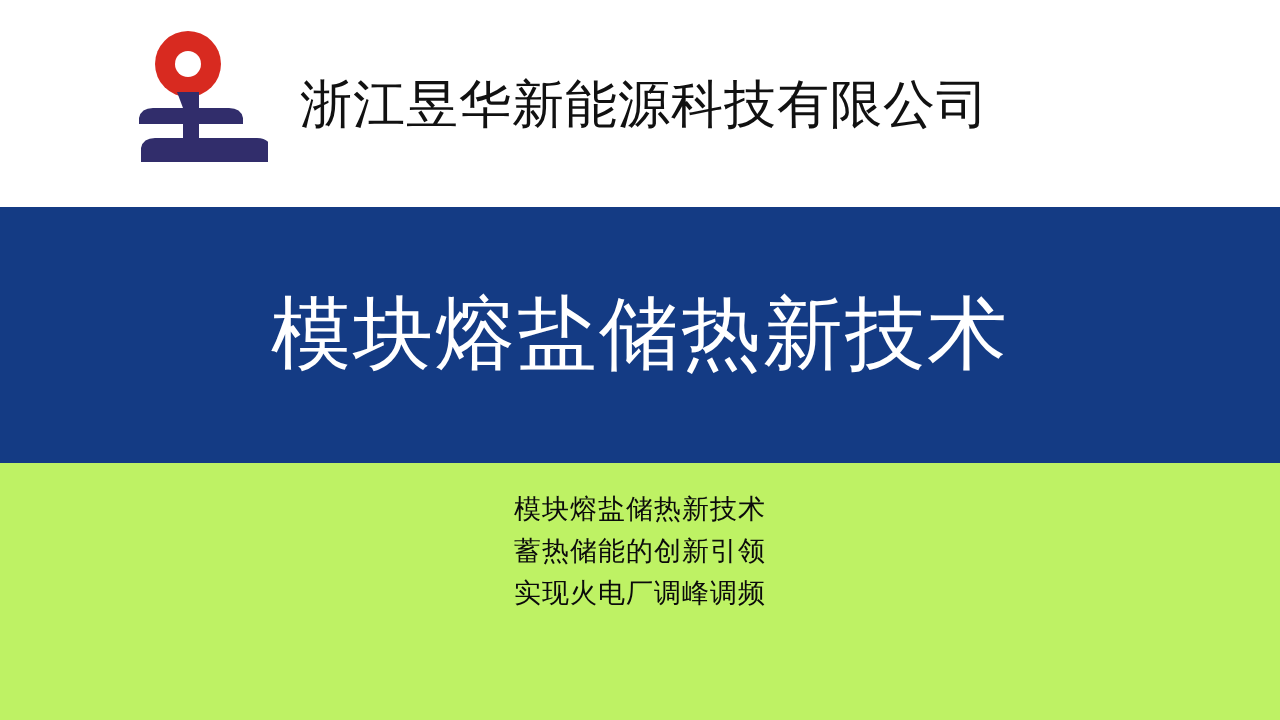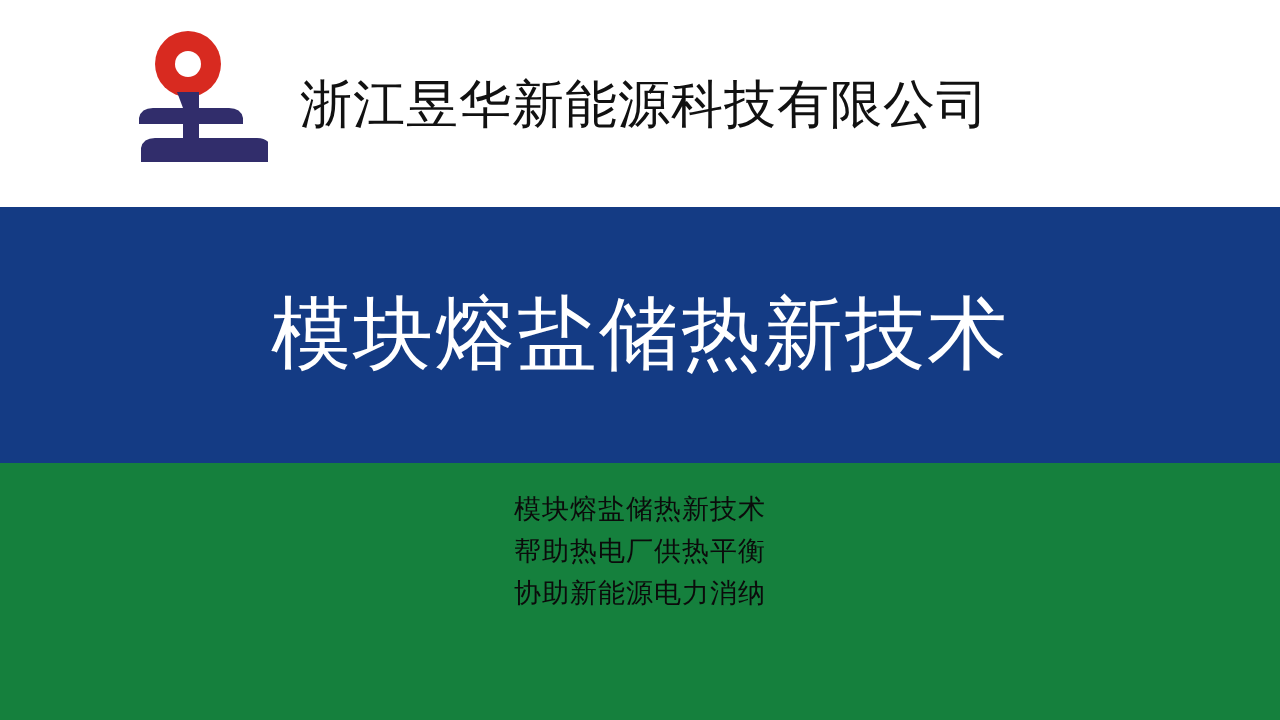--- a/index.html
+++ b/index.html
@@ -11,21 +11,21 @@
     width: 1280px;
     height: 720px;
     overflow: hidden;
     font-family: "Liberation Serif", "DejaVu Serif", serif;
   }
 
   #slide {
     position: relative;
     width: 1280px;
     height: 720px;
-    background: #15803d;
+    background: #bef264;
     text-decoration: underline;
   }
 
   
   #header {
     position: absolute;
     left: 0;
     top: 0;
     width: 1280px;
     height: 207px;
@@ -121,17 +121,17 @@
 
     <div id="company-name">浙江昱华新能源科技有限公司</div>
   </div>
 
   <div id="banner">
     <div id="banner-title">模块熔盐储热新技术</div>
   </div>
 
   <div id="points">
     <div class="point-line">模块熔盐储热新技术</div>
-    <div class="point-line">帮助热电厂供热平衡</div>
-    <div class="point-line">协助新能源电力消纳</div>
+    <div class="point-line">蓄热储能的创新引领</div>
+    <div class="point-line">实现火电厂调峰调频</div>
   </div>
 
 </div>
 
 </body></html>

